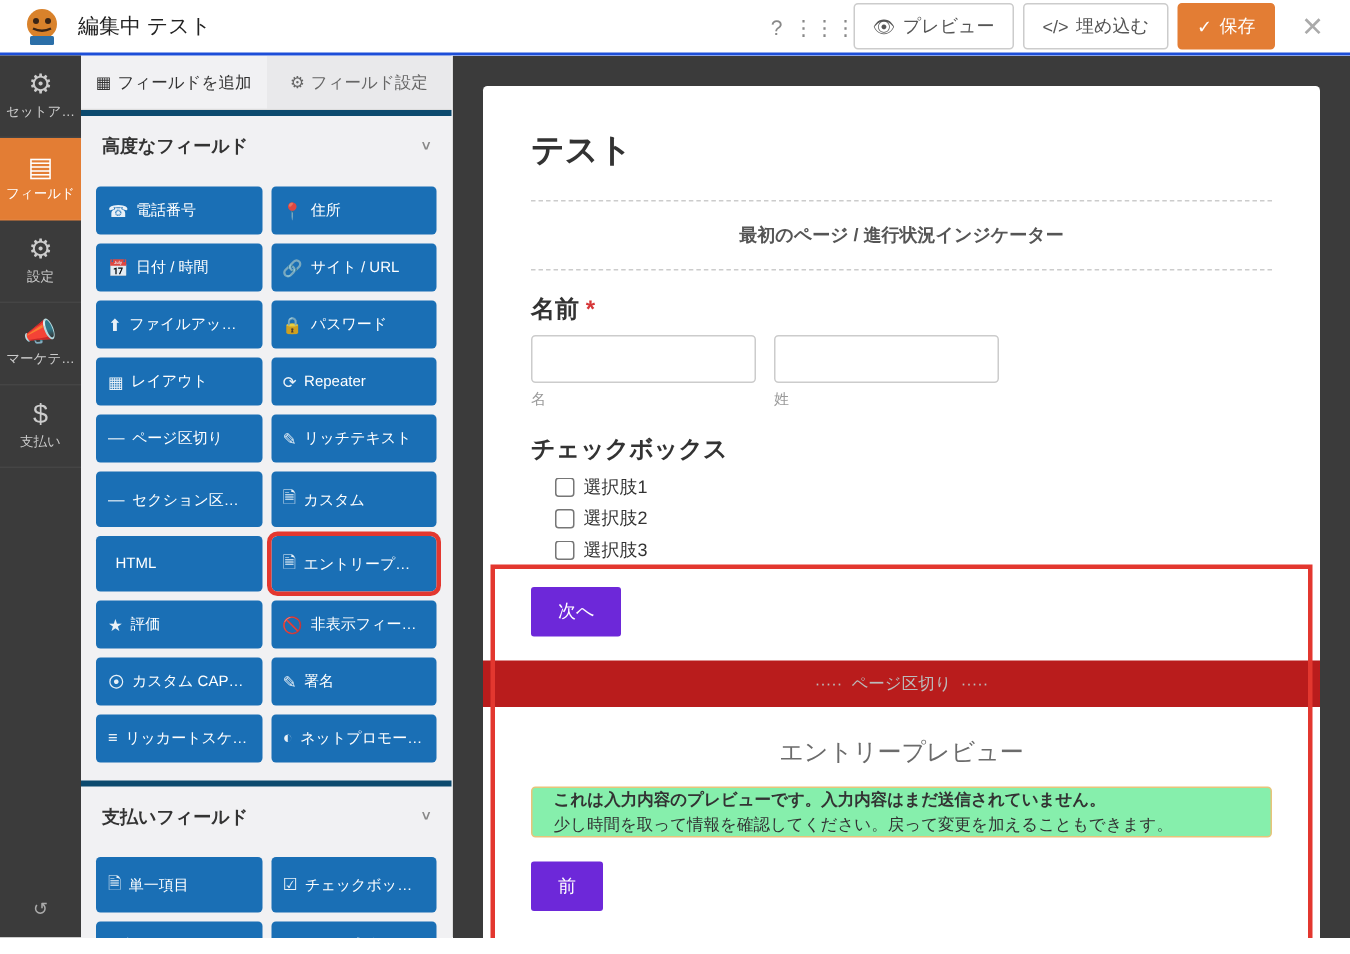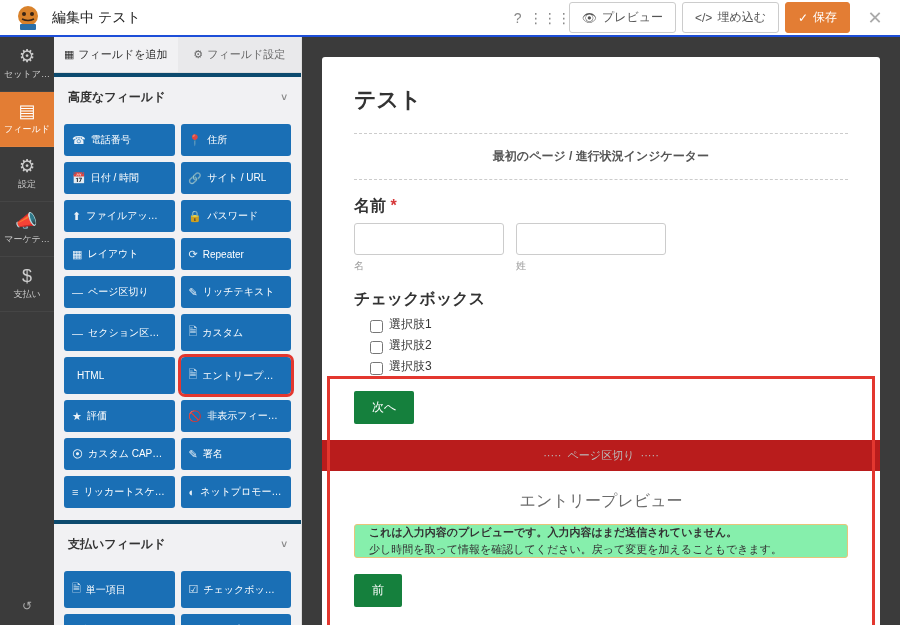--- a/index.html
+++ b/index.html
@@ -39,22 +39,22 @@
 .paper { background: #fff; border-radius: 3px; padding: 28px 32px 36px 32px; }
 .form-title { font-size: 22px; font-weight: bold; color: #333; margin-bottom: 18px; }
 .hr-dash { border: none; border-top: 1px dashed #ccc; margin: 10px 0 14px 0; }
 .pg-indicator { text-align: center; font-size: 12px; color: #555; margin-bottom: 14px; font-weight: bold; }
 .field-label { font-size: 16px; color: #333; font-weight: bold; margin-bottom: 6px; display: block; }
 .req { color: #d63638; }
 .row2 { display: flex; gap: 12px; }
 .row2 > div { flex: 0 0 150px; }
 .inp { width: 100%; height: 32px; border: 1px solid #ccc; border-radius: 3px; padding: 0 6px; }
 .sub-lbl { font-size: 10px; color: #999; margin-top: 4px; display: block; }
-.cb-item { display: flex; align-items: flex-end; gap: 6px; margin: 4px 0; font-size: 12px; color: #333; padding-left: 16px; }
-.btn-nav { background: #15803d; color: #fff; border: none; border-radius: 2px; padding: 8px 18px; font-size: 12px; cursor: pointer; }
+.cb-item { display: flex; align-items: center; gap: 6px; margin: 4px 0; font-size: 12px; color: #333; padding-left: 16px; }
+.btn-nav { background: #6d28d9; color: #fff; border: none; border-radius: 2px; padding: 8px 18px; font-size: 12px; cursor: pointer; }
 .page-break-bar { background: #b91c1c; color: #bbb; font-size: 11px; padding: 8px 0; text-align: center; margin: 0 -32px; }
 .entry-prev-title { font-size: 16px; color: #6b6b6b; margin: 20px 0 12px 0; text-align: center; }
 .notice { border: 1px solid #e8c47a; background: #86efac; border-radius: 3px; padding: 0 14px; font-size: 11px; color: #333; }
 .notice .line1 { font-weight: bold; margin-bottom: 2px; }
 .red-box { outline: 3px solid #e3372f; padding-bottom: 18px; margin-left: -24px; margin-right: -24px; padding-left: 24px; padding-right: 24px; }
 .red-box-inner { padding-top: 12px; }
 .mt { margin-top: 16px; }
 </style>
 </head>
 <body>

